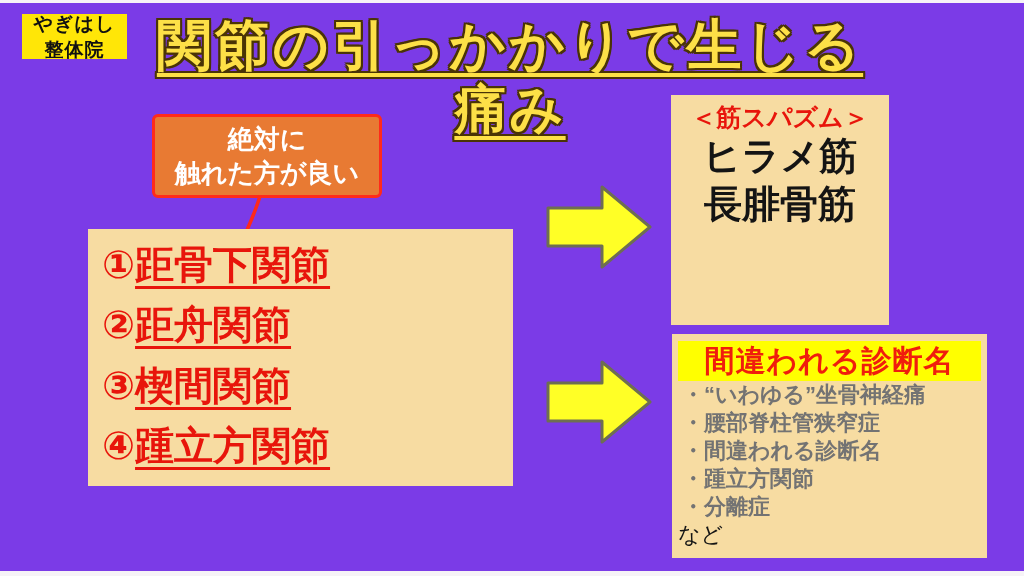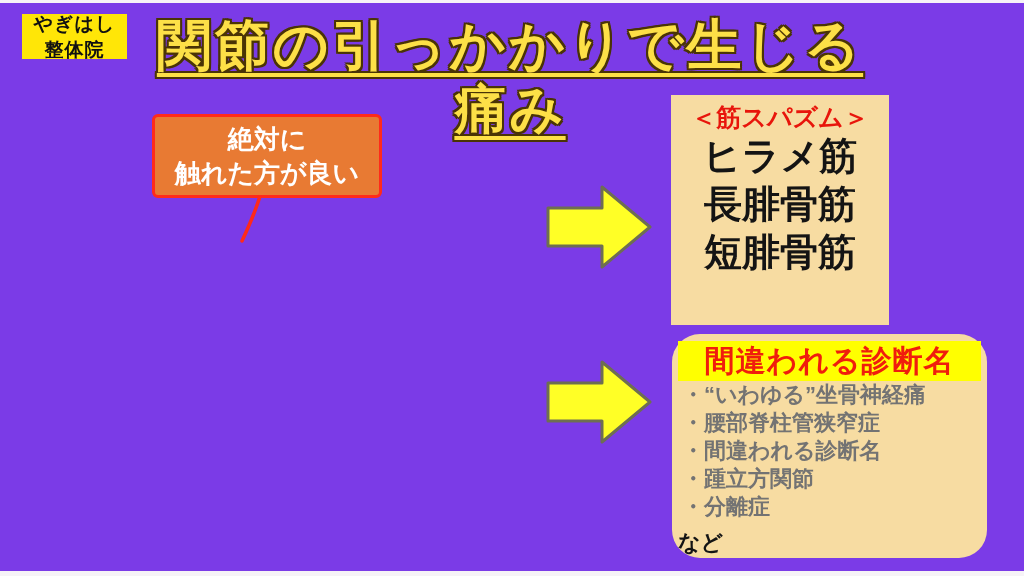--- a/index.html
+++ b/index.html
@@ -139,45 +139,43 @@
     white-space: nowrap;
   }
 
   
   .diag-box {
     position: absolute;
     left: 672px; top: 334px;
     width: 315px; height: 224px;
     background: #F7DCA2;
     padding: 7px 6px 0 6px;
-    border-radius: 28px;
   }
   .diag-header {
     background: #FFFF00;
     color: #F01D0D;
     font-weight: bold;
     font-size: 30px;
     line-height: 40px;
     text-align: center;
     letter-spacing: 1px;
   }
   .diag-item {
     color: #737373;
     font-weight: bold;
     font-size: 22px;
     line-height: 28px;
     padding-left: 4px;
     white-space: nowrap;
   }
   .diag-footer {
     color: #141414;
-    font-weight: bold;
+    font-weight: normal;
     font-size: 22px;
     line-height: 28px;
-    margin-top: 8px;
   }
 </style>
 </head>
 <body>
 
 <div class="slide">
 
   <div class="letterbox top"></div>
   <div class="letterbox bottom"></div>
 
@@ -192,33 +190,46 @@
   </div>
 
   <div class="callout">
     <div>絶対に</div>
     <div>触れた方が良い</div>
   </div>
   <svg class="callout-tail" viewBox="0 0 35 50">
     <path d="M25 1 Q20 18 7 46" fill="none" stroke="#FF2A1A" stroke-width="3.5" stroke-linecap="round"></path>
   </svg>
 
+  <div class="joints-box">
+    <div class="joint-item">
+      <span class="joint-num">①</span><span class="joint-name">距骨下関節</span>
+    </div>
+    <div class="joint-item">
+      <span class="joint-num">②</span><span class="joint-name">距舟関節</span>
+    </div>
+    <div class="joint-item">
+      <span class="joint-num">③</span><span class="joint-name">楔間関節</span>
+    </div>
+    <div class="joint-item">
+      <span class="joint-num">④</span><span class="joint-name">踵立方関節</span>
+    </div>
+  </div>
 
   <svg class="arrow arrow1" viewBox="0 0 106 86">
     <polygon points="2,24 56,24 56,3 104,43 56,83 56,62 2,62" fill="#FFFF26" stroke="#6E6E52" stroke-width="3" stroke-linejoin="round"></polygon>
   </svg>
   <svg class="arrow arrow2" viewBox="0 0 106 86">
     <polygon points="2,24 56,24 56,3 104,43 56,83 56,62 2,62" fill="#FFFF26" stroke="#6E6E52" stroke-width="3" stroke-linejoin="round"></polygon>
   </svg>
 
   <div class="spasm-box">
     <div class="spasm-header">＜筋スパズム＞</div>
     <div class="muscle">ヒラメ筋</div>
     <div class="muscle">長腓骨筋</div>
-    <div class="muscle">短腓骨筋</div>
   </div>
 
   <div class="diag-box">
     <div class="diag-header">間違われる診断名</div>
     <div class="diag-item">・“いわゆる”坐骨神経痛</div>
     <div class="diag-item">・腰部脊柱管狭窄症</div>
     <div class="diag-item">・間違われる診断名</div>
     <div class="diag-item">・踵立方関節</div>
     <div class="diag-item">・分離症</div>
     <div class="diag-footer">など</div>

